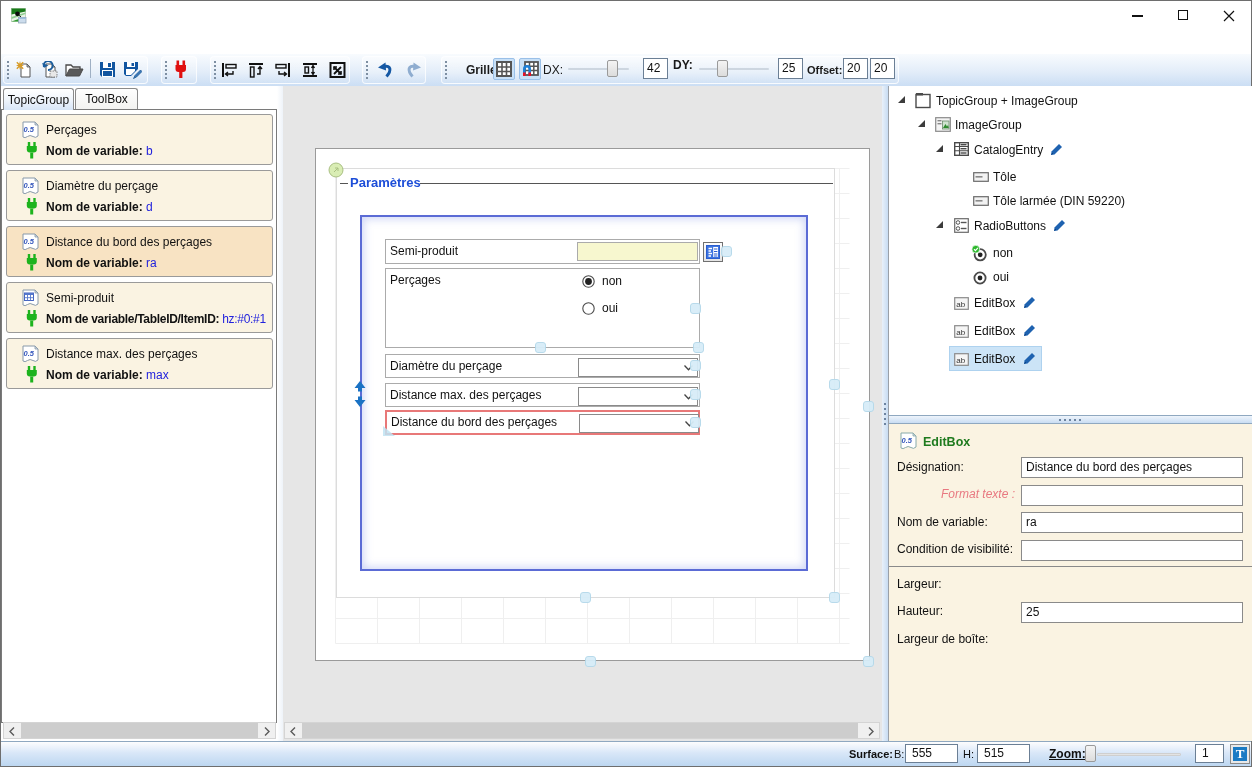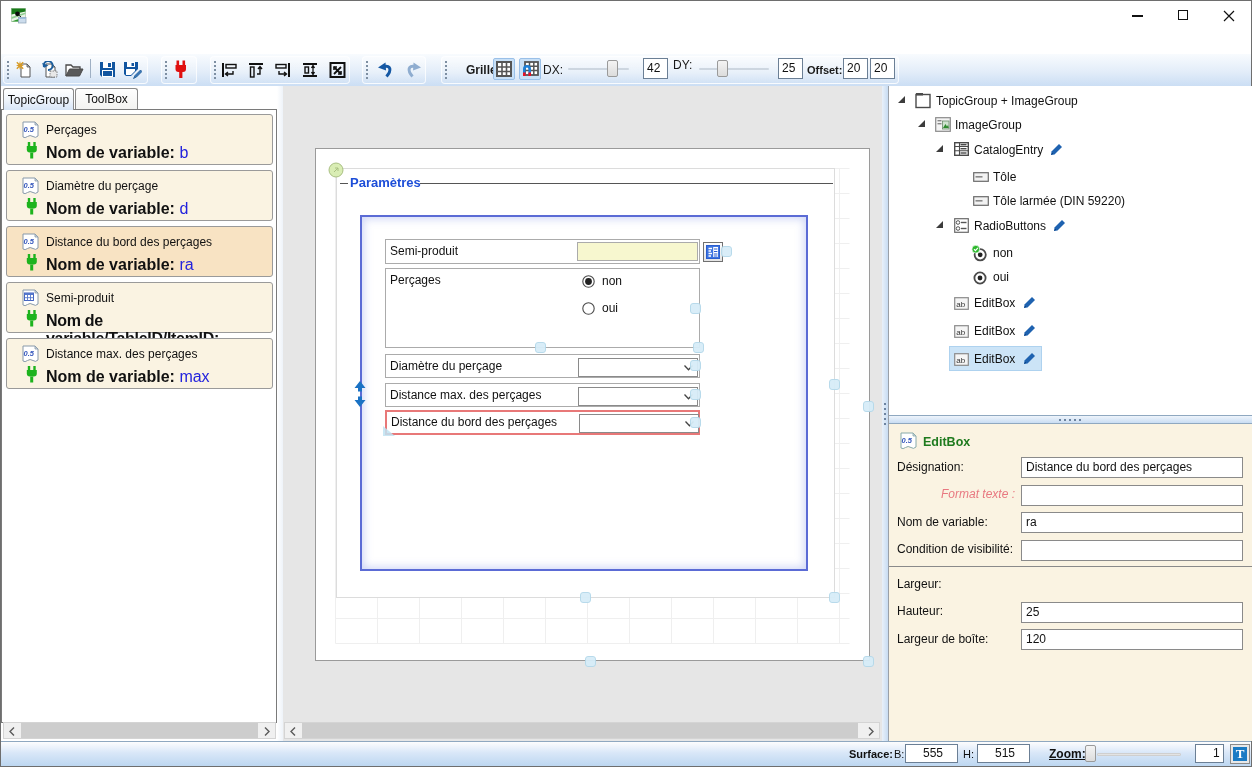--- a/index.html
+++ b/index.html
@@ -33,21 +33,21 @@
 
 
 #leftpanel { position:absolute; left:1px; top:86px; width:276px; height:655px; background:#fff; }
 .tab { position:absolute; top:2px; height:22px; border:1px solid #8a8a8a; border-bottom:none; border-radius:3px 3px 0 0; font-size:12px; text-align:center; }
 #tab-active { left:2px; width:71px; background:linear-gradient(#ffffff,#eef4fb 55%,#d7e5f7); z-index:3; line-height:22px; }
 #tab-inactive { left:74px; width:63px; background:linear-gradient(#fefefe,#f2f2f0); line-height:21px; }
 #lp-body { position:absolute; left:0px; top:23px; width:276px; height:614px; border:1px solid #7a7a7a; background:#fff; }
 .card { position:absolute; left:5px; width:267px; height:51px; background:#faf3e2; border:1px solid #9a9a9a; border-radius:3px; }
 .card.sel { background:#f8e3c3; }
 .card .ctitle { position:absolute; left:39px; top:8px; font-size:12px; color:#111; }
-.card .cname { position:absolute; left:39px; top:29px; font-size:16px; font-weight:bold; color:#111; }
+.card .cname { position:absolute; left:39px; top:29px; font-size:12px; font-weight:bold; color:#111; }
 .card .cname span { color:#2222dd; font-weight:normal; }
 .cicon { position:absolute; left:14px; top:6px; }
 .cplug { position:absolute; left:19px; top:27px; }
 
 
 .hscroll { position:absolute; height:17px; background:#f0f0f0; border:1px solid #d4d4d4; }
 .hs-thumb { position:absolute; top:0px; height:15px; background:#cdcdcd; }
 
 
 #canvas { position:absolute; left:283px; top:86px; width:599px; height:655px; background:#e6e6e6; }
@@ -66,21 +66,21 @@
 #tree { position:absolute; left:0; top:0; width:363px; height:329px; background:#fff; }
 .trow { position:absolute; left:0; height:24px; font-size:12px; color:#111; }
 #hsplit { position:absolute; left:0; top:329px; width:363px; height:9px; background:linear-gradient(#eef4fb,#c9ddf3); border-top:1px solid #8fa8c0; border-bottom:1px solid #8fa8c0; }
 #props { position:absolute; left:0; top:338px; width:363px; height:317px; background:#faf3e2; }
 .prow-label { position:absolute; font-size:12px; color:#111; }
 .prow-input { position:absolute; left:132px; width:222px; height:21px; background:#fff; border:1px solid #8a8a8a; font-size:12px; padding-left:4px; line-height:19px; }
 
 
 #statusbar { position:absolute; left:1px; top:741px; width:1250px; height:25px; background:linear-gradient(#fdfdfe, #d9e7f8 45%, #bdd7f1); border-top:1px solid #8fa8c0; }
 .sb-label { position:absolute; font-weight:bold; font-size:12px; color:#111; }
-.sb-input { position:absolute; top:3px; height:19px; background:#fff; border:1px solid #6b7f95; font-size:12px; padding-left:17px; line-height:17px; }
+.sb-input { position:absolute; top:3px; height:19px; background:#fff; border:1px solid #6b7f95; font-size:12px; padding-left:6px; line-height:17px; }
 </style>
 </head>
 <body>
 <div id="win">
 
 <div id="titlebar">
   <svg class="abs" style="left:10px;top:7px" width="16" height="16" viewBox="0 0 16 16">
     <rect x="0.5" y="0.5" width="14" height="13" fill="#e9f4e6" stroke="#9dbb9d" stroke-width="0.6"></rect>
     <path d="M0.5 0.5 L14.5 0.5 L14.5 3.5 L0.5 6.5 Z" fill="#187a18"></path>
     <path d="M0.5 9 L14.5 4.5 L14.5 6 L0.5 11 Z" fill="#8fcc8f"></path>
@@ -199,21 +199,21 @@
     <rect x="3" y="1" width="13" height="13" fill="#fff" stroke="#555" stroke-width="1.8"></rect>
     <path d="M7.5 1 L7.5 14 M11.8 1 L11.8 14 M3 5.3 L16 5.3 M3 9.6 L16 9.6" stroke="#555" stroke-width="1.5"></path>
     <path d="M1 14 L1 8 Q1 4 5 4 Q9 4 9 8 L9 14 L6.5 14 L6.5 8.5 Q6.5 6.5 5 6.5 Q3.5 6.5 3.5 8.5 L3.5 14 Z" fill="#1d7fd6"></path>
     <rect x="1" y="11.5" width="2.6" height="3.5" fill="#e81123"></rect>
     <rect x="6.4" y="11.5" width="2.6" height="3.5" fill="#e81123"></rect>
   </svg>
   <div class="tb-label" style="left:542px; top:9px; font-weight:normal;">DX:</div>
   <div class="slider-track" style="left:567px; top:14px; width:61px;"></div>
   <div class="slider-thumb" style="left:606px; top:6px;"></div>
   <div class="tb-input" style="left:642px; top:4px; width:25px; height:21px;">42</div>
-  <div class="tb-label" style="left:672px; top:4px; font-weight:normal;">DY:</div>
+  <div class="tb-label" style="left:672px; top:4px; font-weight:bold;">DY:</div>
   <div class="slider-track" style="left:698px; top:14px; width:70px;"></div>
   <div class="slider-thumb" style="left:716px; top:6px;"></div>
   <div class="tb-input" style="left:777px; top:4px; width:25px; height:21px;">25</div>
   <div class="tb-label" style="left:806px; top:10px; font-size:11px;">Offset:</div>
   <div class="tb-input" style="left:842px; top:4px; width:25px; height:21px;">20</div>
   <div class="tb-input" style="left:869px; top:4px; width:25px; height:21px;">20</div>
 </div>
 
 <div id="leftpanel">
   <div class="tab" id="tab-active">TopicGroup</div>
@@ -566,21 +566,20 @@
     <div class="prow-input" style="top:88px;">ra</div>
     <div class="prow-label" style="left:8px; top:118px;">Condition de visibilité:</div>
     <div class="prow-input" style="top:116px;"></div>
 
     <div class="abs" style="left:0px; top:142px; width:363px; height:1px; background:#8a8a8a;"></div>
 
     <div class="prow-label" style="left:8px; top:153px;">Largeur:</div>
     <div class="prow-label" style="left:8px; top:180px;">Hauteur:</div>
     <div class="prow-input" style="top:178px;">25</div>
     <div class="prow-label" style="left:8px; top:208px;">Largeur de boîte:</div>
-    <div class="prow-input" style="top:205px;">120</div>
   </div>
 </div>
 
 <div id="statusbar">
   <div class="sb-label" style="left:848px; top:6px; font-size:11px;">Surface:</div>
   <div class="sb-label" style="left:893px; top:6px; font-weight:normal; font-size:11px;">B:</div>
   <div class="sb-input" style="left:904px; top:2px; width:53px;">555</div>
   <div class="sb-label" style="left:962px; top:6px; font-weight:normal; font-size:11px;">H:</div>
   <div class="sb-input" style="left:976px; top:2px; width:53px;">515</div>
   <div class="sb-label" style="left:1048px; top:5px;text-decoration:underline;">Zoom:</div>

